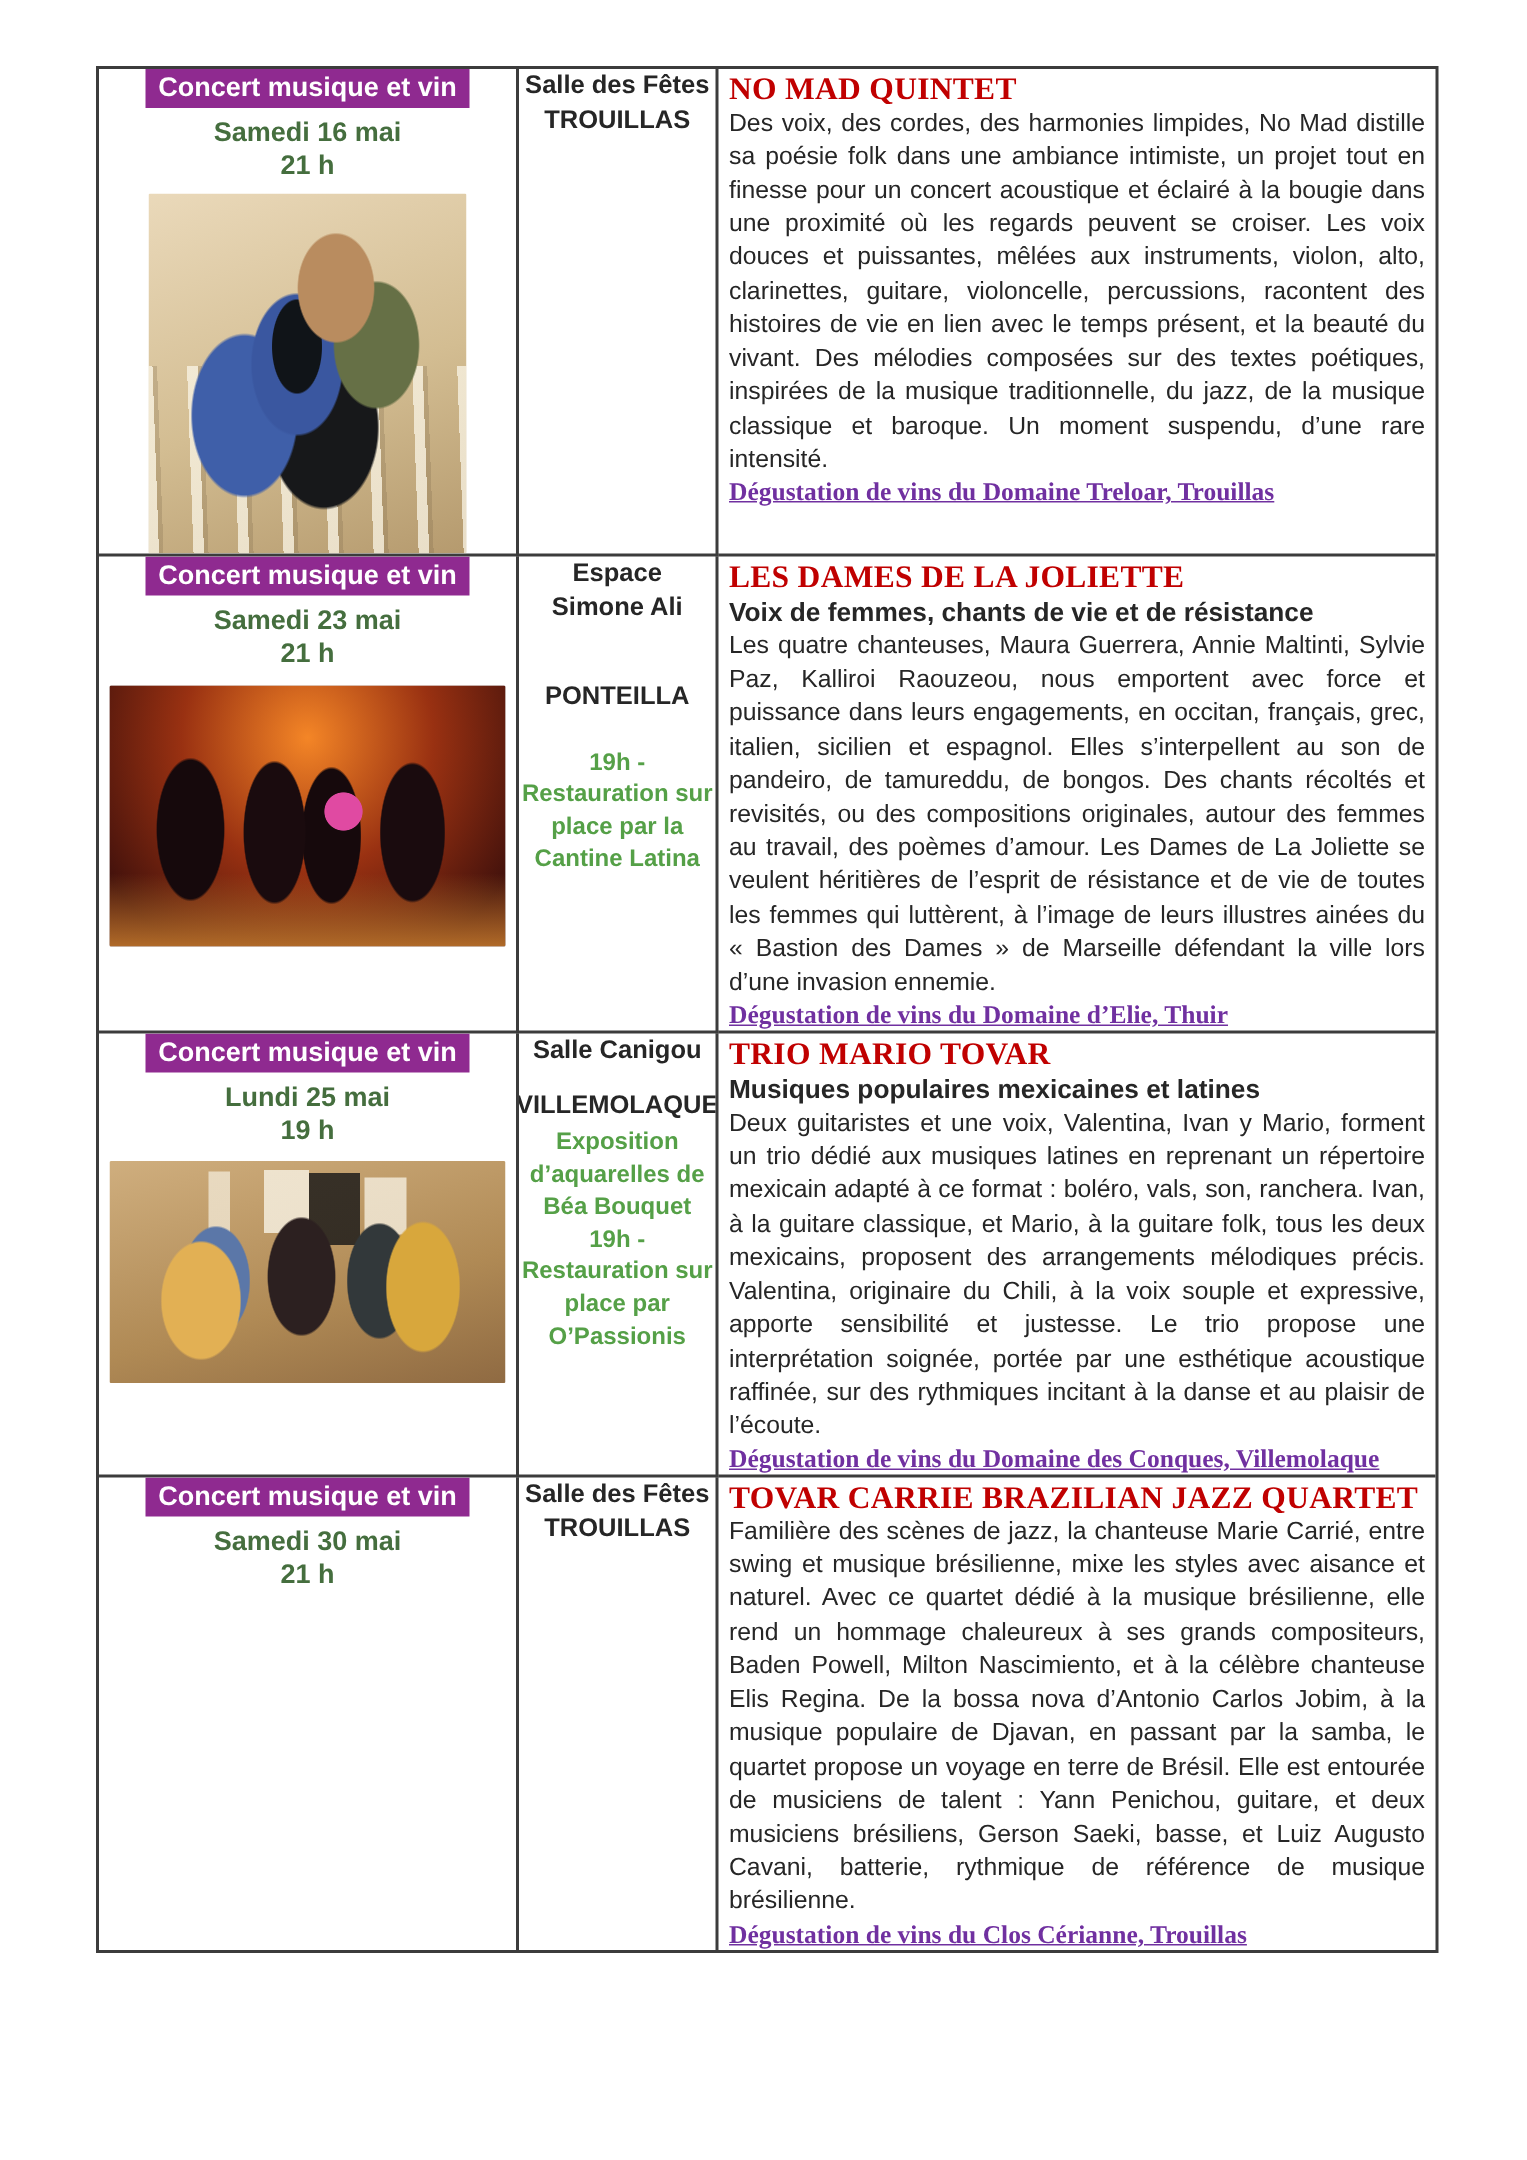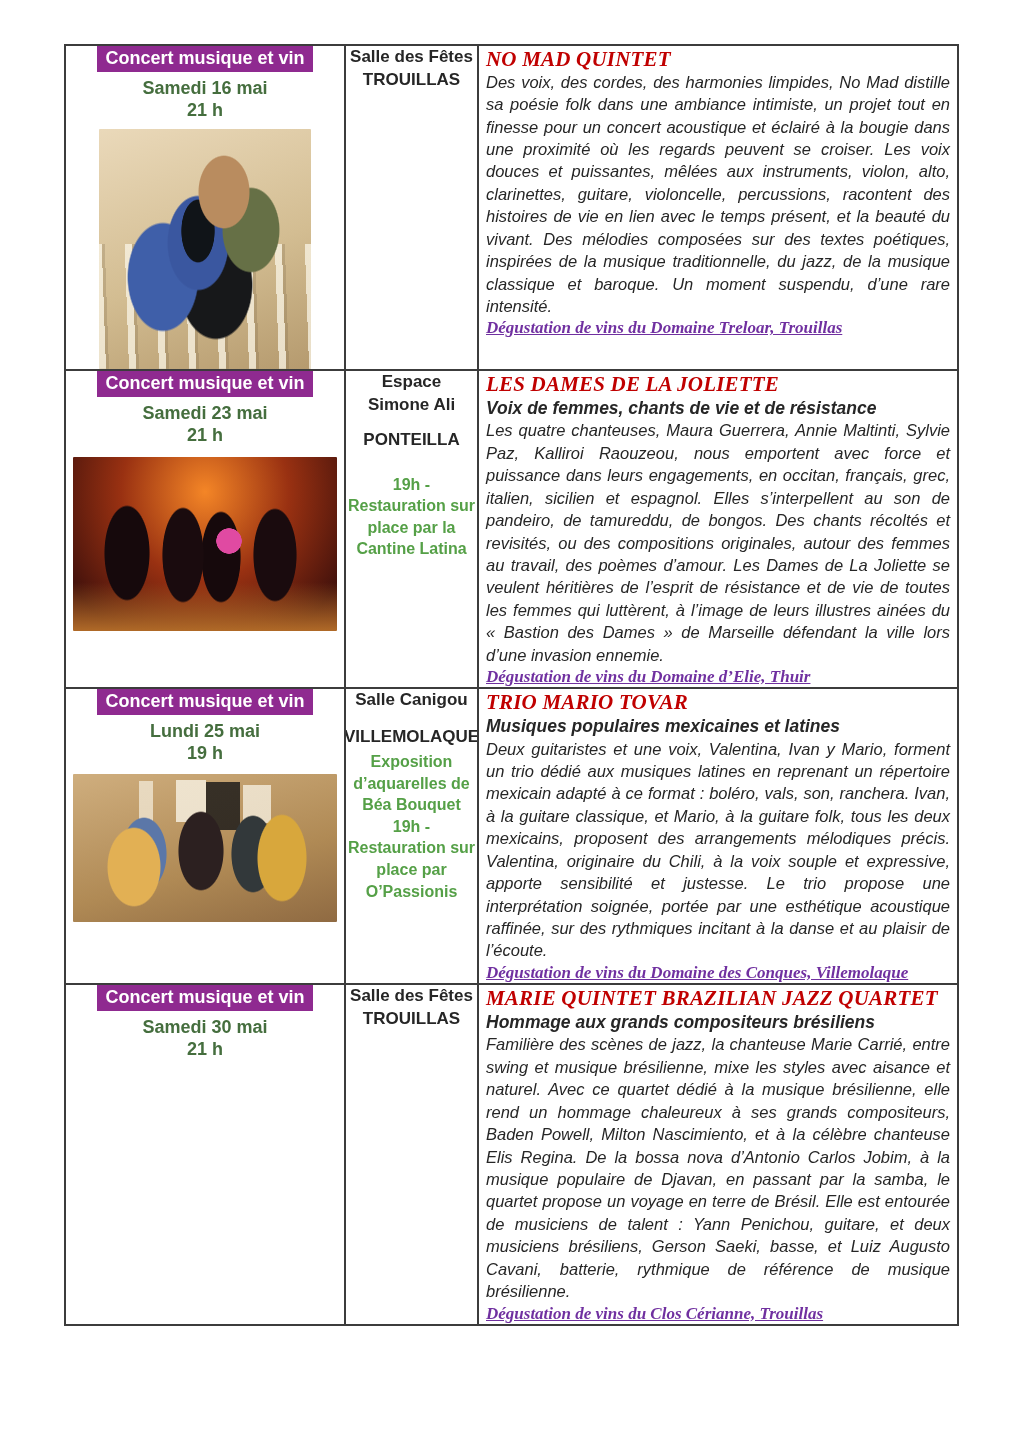--- a/index.html
+++ b/index.html
@@ -56,26 +56,26 @@
       radial-gradient(closest-side,#1d1412 96%,transparent) 55% 16%/56px 44px no-repeat,
       radial-gradient(closest-side,#b98a6c 96%,transparent) 55% 38%/40px 44px no-repeat,
       radial-gradient(closest-side,#cdd12f 96%,transparent) 55% 82%/64px 110px no-repeat,
       radial-gradient(circle at 55% 38%,#72585    2,transparent),
       radial-gradient(circle at 55% 40%,#6e5652,#46322f 75%,#392a28);}
 
   
   .cell-mid{display:flex;flex-direction:column;align-items:center;text-align:center;
             font-weight:bold;font-size:17px;line-height:1.35;}
   .venue{white-space:pre-line;}
-  .r2 .venue-city{margin-top:12px;} .r3 .venue-city{margin-top:14px;}
+  .r2 .venue-city{margin-top:36px;} .r3 .venue-city{margin-top:14px;}
   .info-green{white-space:pre-line;font-size:16px;margin-top:22px;}
   .r3 .info-green{margin-top:2px;}
 
   
-  .cell-desc{padding:2px 7px 0 7px;display:flex;flex-direction:column;font-style:italic;}
+  .cell-desc{padding:2px 7px 0 7px;display:flex;flex-direction:column;}
   .show-title{font-family:"Liberation Serif",serif;font-weight:bold;font-size:21px;
               line-height:1.08;letter-spacing:.2px;}
   .show-subtitle{font-weight:bold;font-size:17.5px;line-height:1.3;margin-top:1px;}
   .show-body{font-size:16.5px;line-height:1.36;text-align:justify;}
   .tasting{font-family:"Liberation Serif",serif;font-weight:bold;font-size:17px;
            text-decoration:underline;margin-top:1px;}
 </style>
 </head>
 <body>
 
@@ -148,20 +148,19 @@
       <span class="badge" style="background: rgb(143, 42, 144); color: rgb(255, 255, 255);">Concert musique et vin</span>
       <div class="date-line" style="color: rgb(69, 110, 62);">Samedi 30 mai</div>
       <div class="time-line" style="color: rgb(69, 110, 62);">21 h</div>
       <div class="photo photo-4" style="margin-top:9px;"></div>
     </div>
     <div class="cell cell-mid r4" style="border-bottom:none">
       <div class="venue">Salle des Fêtes</div>
       <div class="venue venue-city">TROUILLAS</div>
     </div>
     <div class="cell cell-desc r4" style="border-bottom:none">
-      <div class="show-title" style="color: rgb(192, 0, 0);">MARIE QUINTET BRAZILIAN JAZZ QUARTET</div>
-      <div class="show-subtitle">Hommage aux grands compositeurs brésiliens</div>
+      <div class="show-title" style="color: rgb(192, 0, 0);">TOVAR CARRIE BRAZILIAN JAZZ QUARTET</div>
       <div class="show-body">Familière des scènes de jazz, la chanteuse Marie Carrié, entre swing et musique brésilienne, mixe les styles avec aisance et naturel. Avec ce quartet dédié à la musique brésilienne, elle rend un hommage chaleureux à ses grands compositeurs, Baden Powell, Milton Nascimiento, et à la célèbre chanteuse Elis Regina. De la bossa nova d’Antonio Carlos Jobim, à la musique populaire de Djavan, en passant par la samba, le quartet propose un voyage en terre de Brésil. Elle est entourée de musiciens de talent : Yann Penichou, guitare, et deux musiciens brésiliens, Gerson Saeki, basse, et Luiz Augusto Cavani, batterie, rythmique de référence de musique brésilienne.</div>
       <div class="tasting" style="color: rgb(112, 48, 160);">Dégustation de vins du Clos Cérianne, Trouillas</div>
     </div>
 
   </div>
 </div>
 
 </body></html>

